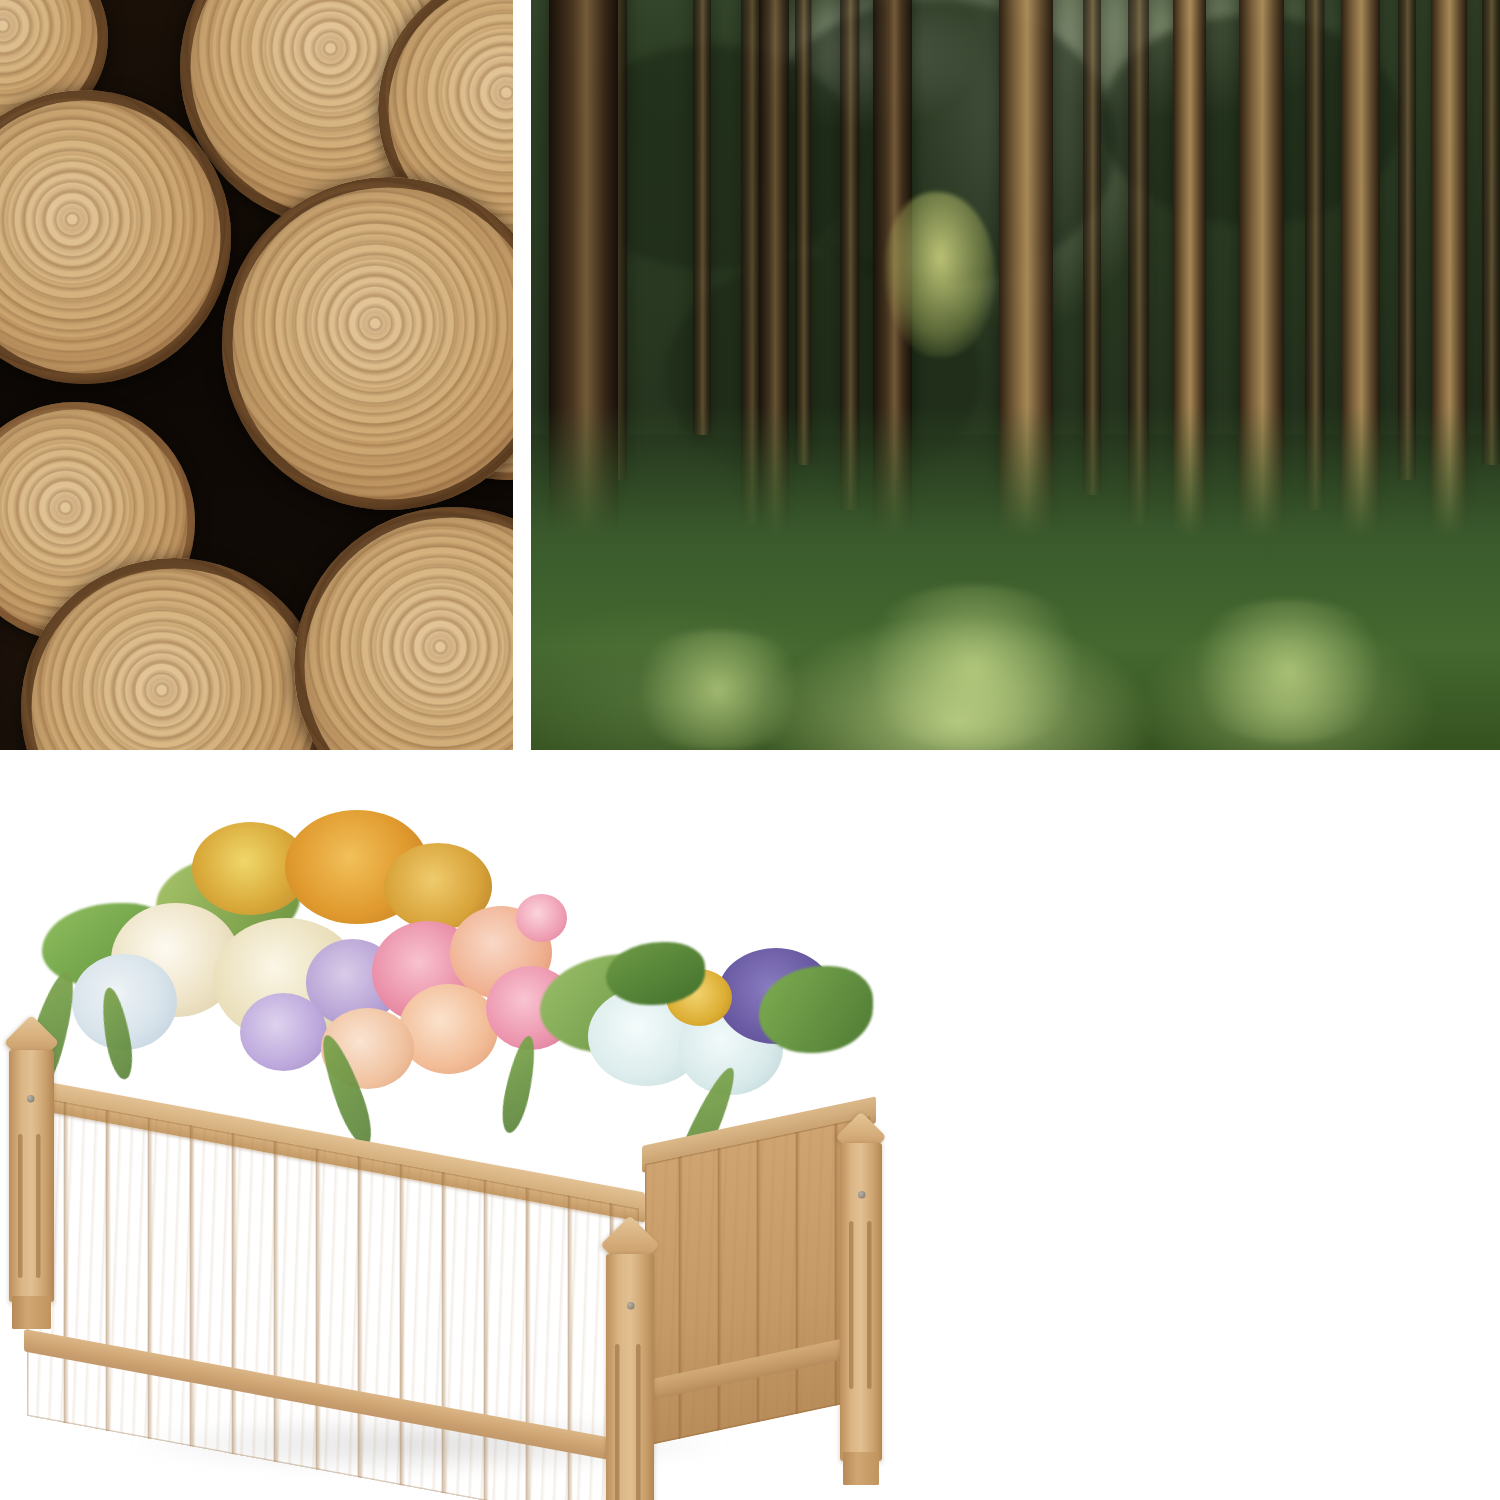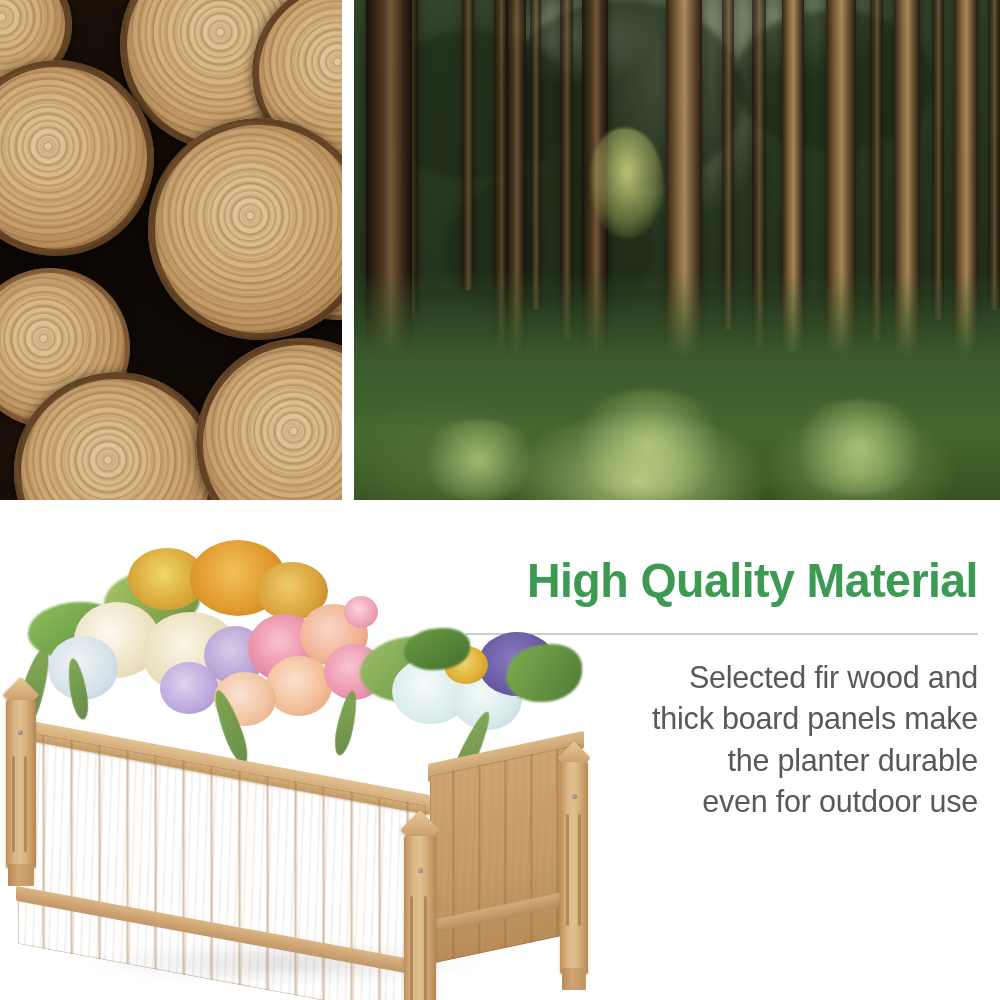--- a/index.html
+++ b/index.html
@@ -399,30 +399,20 @@
 
     <div class="forest-floor"></div>
     <div class="fern-glow" style="left:210px; top:390px; width:170px; height:110px;"></div>
     <div class="fern-glow" style="left:430px; top:400px; width:150px; height:95px;"></div>
     <div class="fern-glow" style="left:60px;  top:420px; width:130px; height:80px;"></div>
   </div>
 </div>
 
 <div class="lower">
 
-  <div class="copy">
-    <h1 class="headline">High Quality Material</h1>
-    <div class="divider"></div>
-    <p class="body-copy">
-      <span class="line">Selected fir wood and</span>
-      <span class="line">thick board panels make</span>
-      <span class="line">the planter durable</span>
-      <span class="line">even for outdoor use</span>
-    </p>
-  </div>
 
   <div class="planter-shot">
     <div class="shadow-pad"></div>
 
     <div class="flowers">
       <div class="leafy" style="left:20px;  top:62px;  width:90px;  height:56px; background:linear-gradient(140deg,#8fbf5e,#5e8f3c);"></div>
       <div class="leafy" style="left:96px;  top:30px;  width:96px;  height:60px; background:linear-gradient(120deg,#a8c46a,#6d9440);"></div>
       <div class="bloom" style="left:120px; top:8px;   width:78px;  height:62px; background:radial-gradient(circle at 45% 42%,#f0d76a 0%,#d9a93a 55%,#b9862a 100%);"></div>
       <div class="bloom" style="left:182px; top:0px;   width:96px;  height:76px; background:radial-gradient(circle at 45% 42%,#f2c05a 0%,#e09a2e 55%,#bd7a20 100%);"></div>
       <div class="bloom" style="left:248px; top:22px;  width:72px;  height:58px; background:radial-gradient(circle at 45% 42%,#efcb6c 0%,#d8a33a 60%,#b07c26 100%);"></div>

